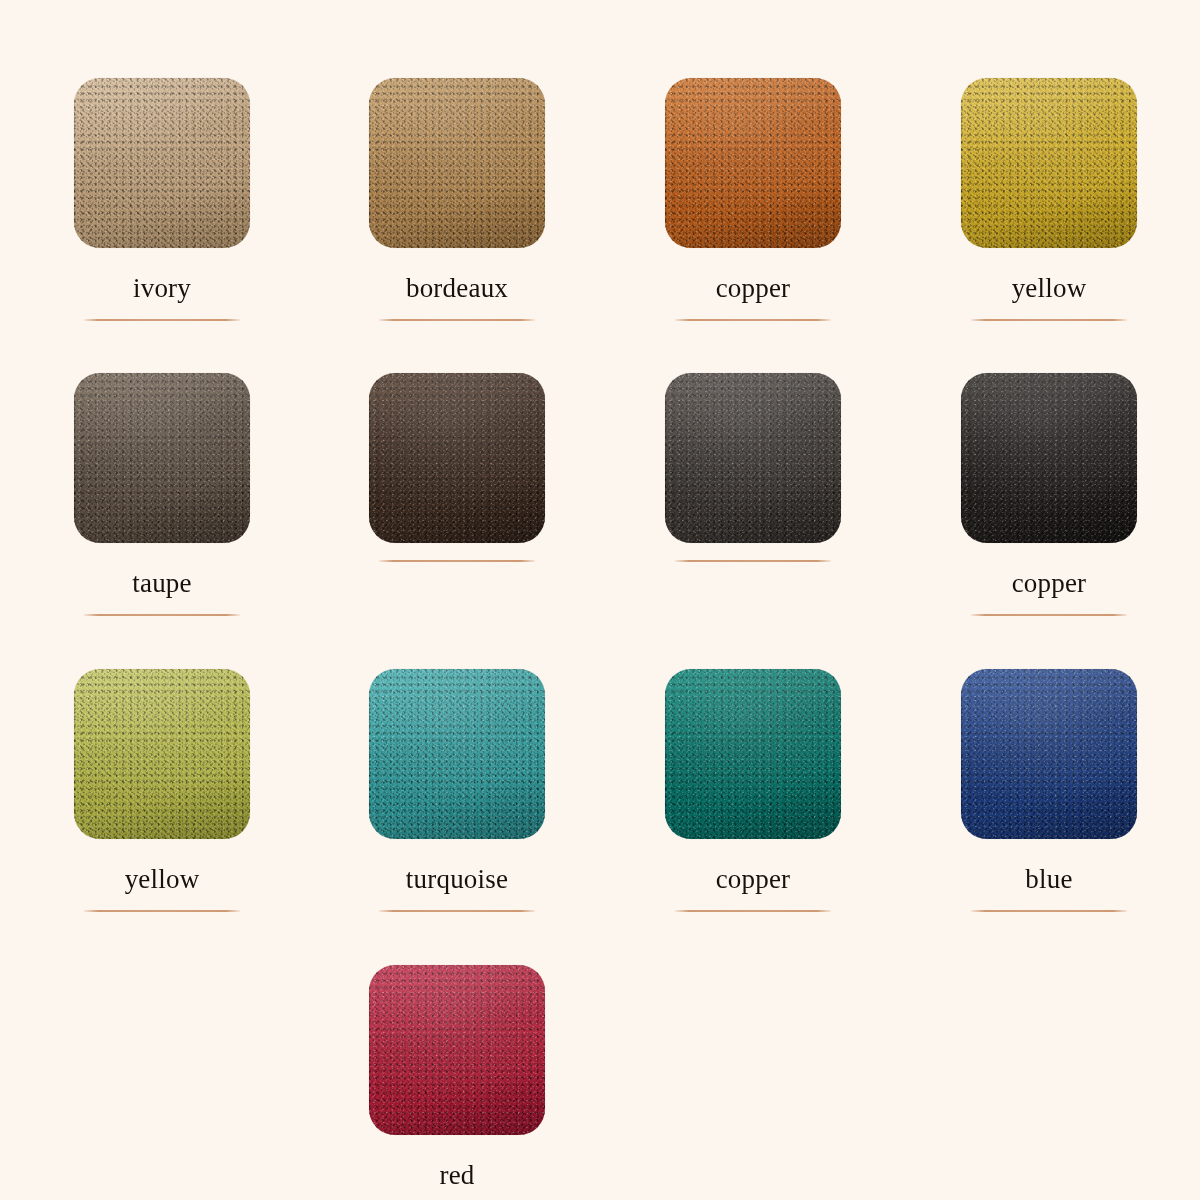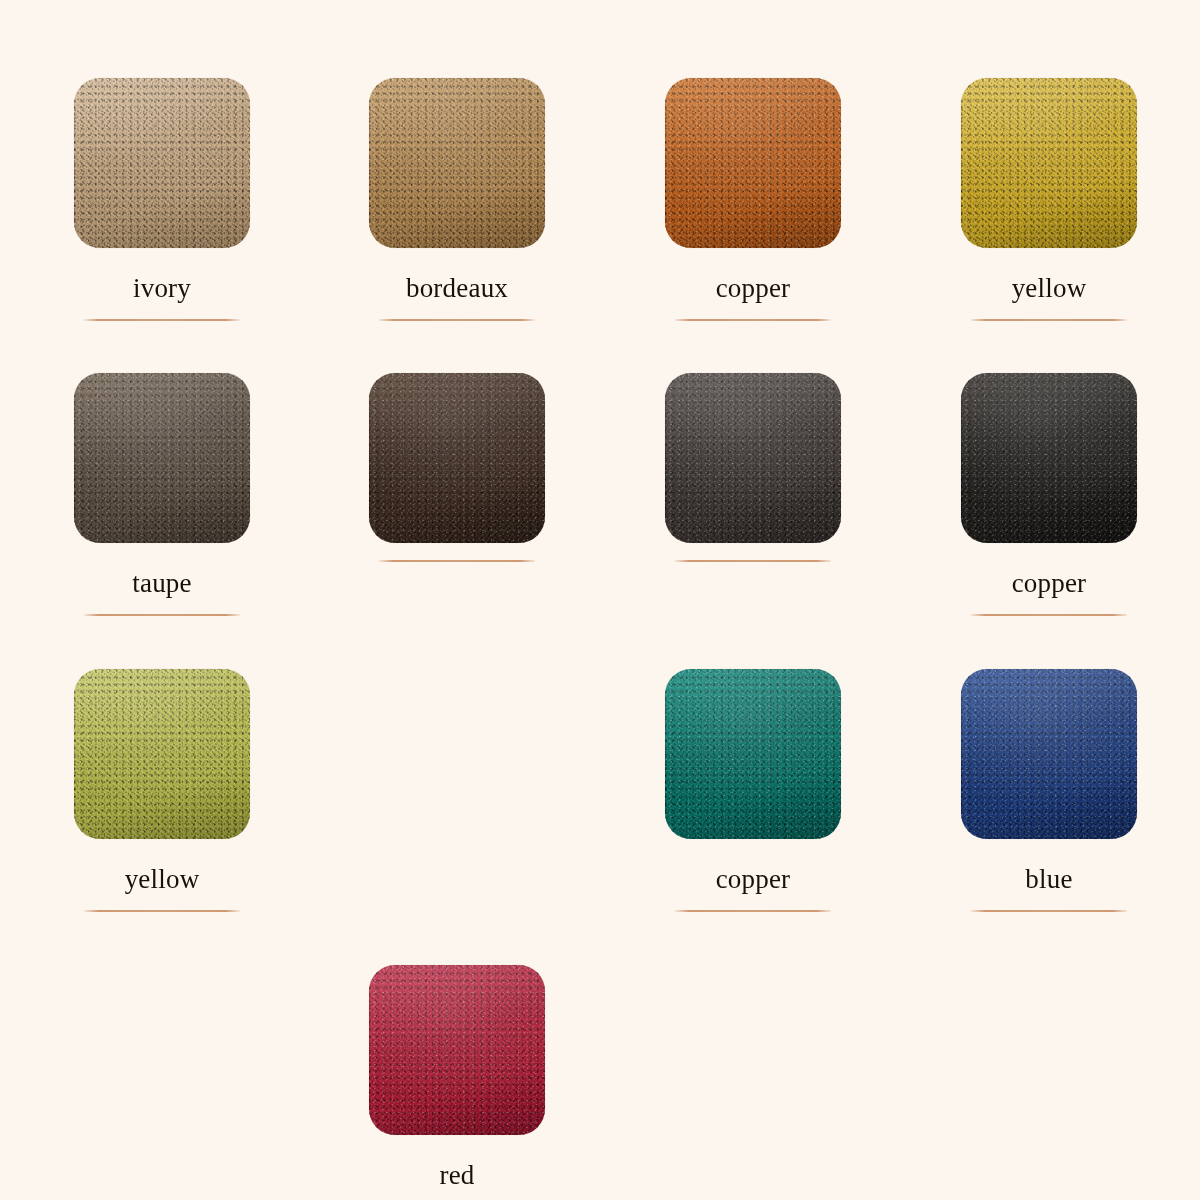--- a/index.html
+++ b/index.html
@@ -199,20 +199,29 @@
     </div>
     <div class="swatch-cell col-1 row-3">
       <div class="swatch-chip" style="background: linear-gradient(160deg, rgb(201, 203, 99) 0%, rgb(181, 183, 71) 42%, rgb(181, 183, 71) 68%, rgb(150, 152, 51) 100%);">
         <div class="grain"></div>
         <div class="grain-fine"></div>
         <div class="sheen"></div>
       </div>
       <div class="swatch-label">yellow</div>
       <div class="swatch-rule"></div>
     </div>
+    <div class="swatch-cell col-2 row-3">
+      <div class="swatch-chip" style="background: linear-gradient(160deg, rgb(68, 178, 179) 0%, rgb(47, 154, 155) 42%, rgb(47, 154, 155) 68%, rgb(33, 124, 126) 100%);">
+        <div class="grain"></div>
+        <div class="grain-fine"></div>
+        <div class="sheen"></div>
+      </div>
+      <div class="swatch-label">turquoise</div>
+      <div class="swatch-rule"></div>
+    </div>
     <div class="swatch-cell col-3 row-3">
       <div class="swatch-chip" style="background: linear-gradient(160deg, rgb(10, 138, 124) 0%, rgb(4, 114, 103) 42%, rgb(4, 114, 103) 68%, rgb(2, 90, 82) 100%);">
         <div class="grain"></div>
         <div class="grain-fine"></div>
         <div class="sheen"></div>
       </div>
       <div class="swatch-label">copper</div>
       <div class="swatch-rule"></div>
     </div>
     <div class="swatch-cell col-2 row-4">

